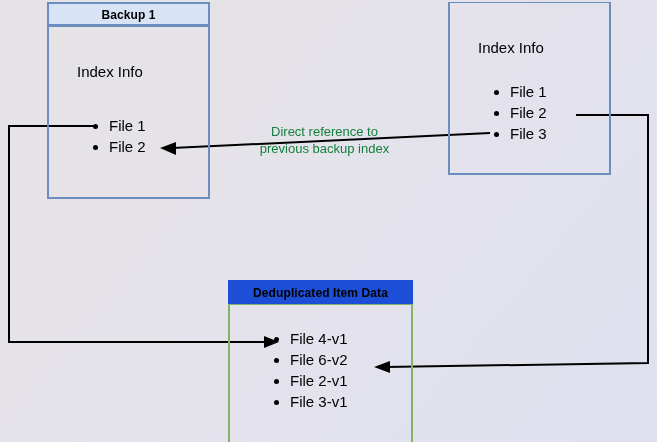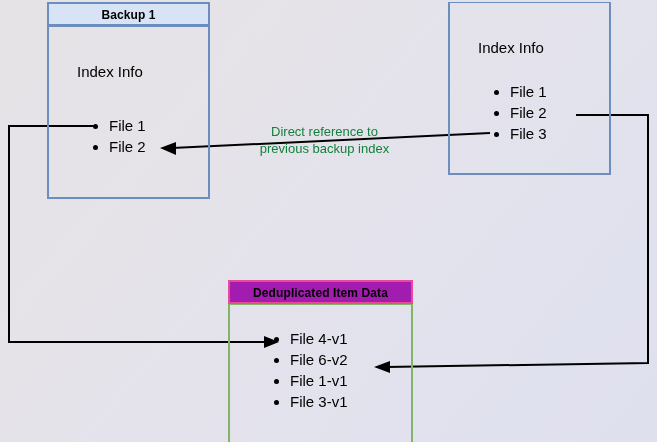--- a/index.html
+++ b/index.html
@@ -69,22 +69,22 @@
     background: #d8e4f6;
   }
   .box.blue .box-body {
     border: 2px solid #6c8ebf;
     border-top: 1px solid #6c8ebf;
     background: transparent;
   }
 
   
   .box.green .box-header {
-    border: 2px solid #ec4899;
-    background: #a21caf;
+    border: 2px solid #1d4ed8;
+    background: #1d4ed8;
   }
   .box.green .box-body {
     border: 2px solid #82b366;
     border-top: 1px solid #82b366;
     background: transparent;
   }
 
   .index-title {
     position: absolute;
     font-size: 15px;
@@ -174,21 +174,21 @@
       </ul>
     </div>
   </div>
 
   <div class="box green" id="box-dedup">
     <div class="box-header">Deduplicated Item Data</div>
     <div class="box-body">
       <ul class="file-list" style="left:46px; top:23px;">
         <li>File 4-v1</li>
         <li>File 6-v2</li>
-        <li>File 1-v1</li>
+        <li>File 2-v1</li>
         <li>File 3-v1</li>
       </ul>
     </div>
   </div>
 
   <div class="edge-label" id="label-direct-reference">Direct reference to
 previous backup index</div>
 
 </div>
 

